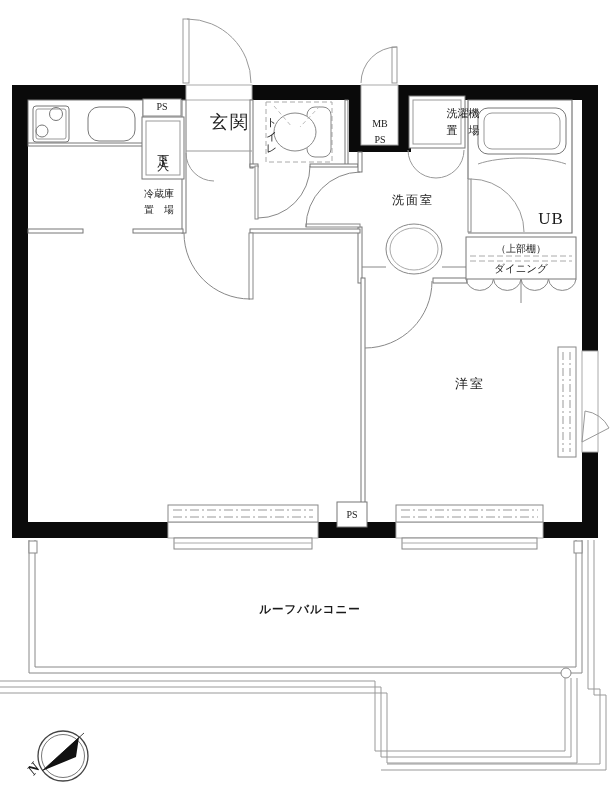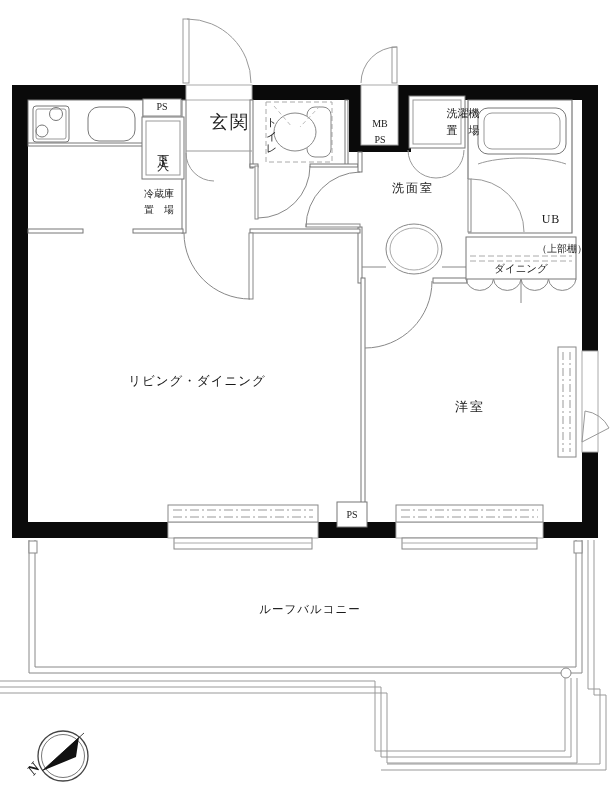--- a/index.html
+++ b/index.html
@@ -184,23 +184,22 @@
   <div>置　場</div>
 </div>
 <div class="lbl" style="left:380px;top:132px;font-size:10px;line-height:1.6;">
   <div>MB</div>
   <div>PS</div>
 </div>
 <div class="lbl" style="left:463px;top:122px;font-size:11px;">
   <div>洗濯機</div>
   <div>置　場</div>
 </div>
-<div class="lbl" style="left:413px;top:188px;font-size:12px;letter-spacing:2px;">洗面室</div>
-<div class="lbl" style="left:551px;top:219px;font-size:12px;letter-spacing:1px;">UB</div>
-<div class="lbl" style="left:521px;top:249px;font-size:10px;margin-left:41px;">（上部棚）</div>
+<div class="lbl" style="left:413px;top:200px;font-size:12px;letter-spacing:2px;">洗面室</div>
+<div class="lbl" style="left:551px;top:219px;font-size:17px;letter-spacing:1px;">UB</div>
+<div class="lbl" style="left:521px;top:249px;font-size:10px;">（上部棚）</div>
 <div class="lbl" style="left:521px;top:269px;font-size:10.5px;">ダイニング</div>
-<div class="lbl" style="left:197px;top:382px;font-size:12.5px;letter-spacing:1px;">リビング・ダイニング</div>
-<div class="lbl" style="left:470px;top:407px;font-size:13px;letter-spacing:2px;">洋室</div>
+<div class="lbl" style="left:470px;top:384px;font-size:13px;letter-spacing:2px;">洋室</div>
 <div class="lbl" style="left:352px;top:515px;font-size:10px;">PS</div>
-<div class="lbl" style="left:310px;top:610px;font-size:11.5px;letter-spacing:1px;">ルーフバルコニー</div>
+<div class="lbl" style="left:310px;top:610px;font-size:11.5px;letter-spacing:1px;font-weight:bold;">ルーフバルコニー</div>
 <div class="lbl n-mark" style="left:34px;top:769px;font-size:15px;">N</div>
 
 </div>
 
 </body></html>

